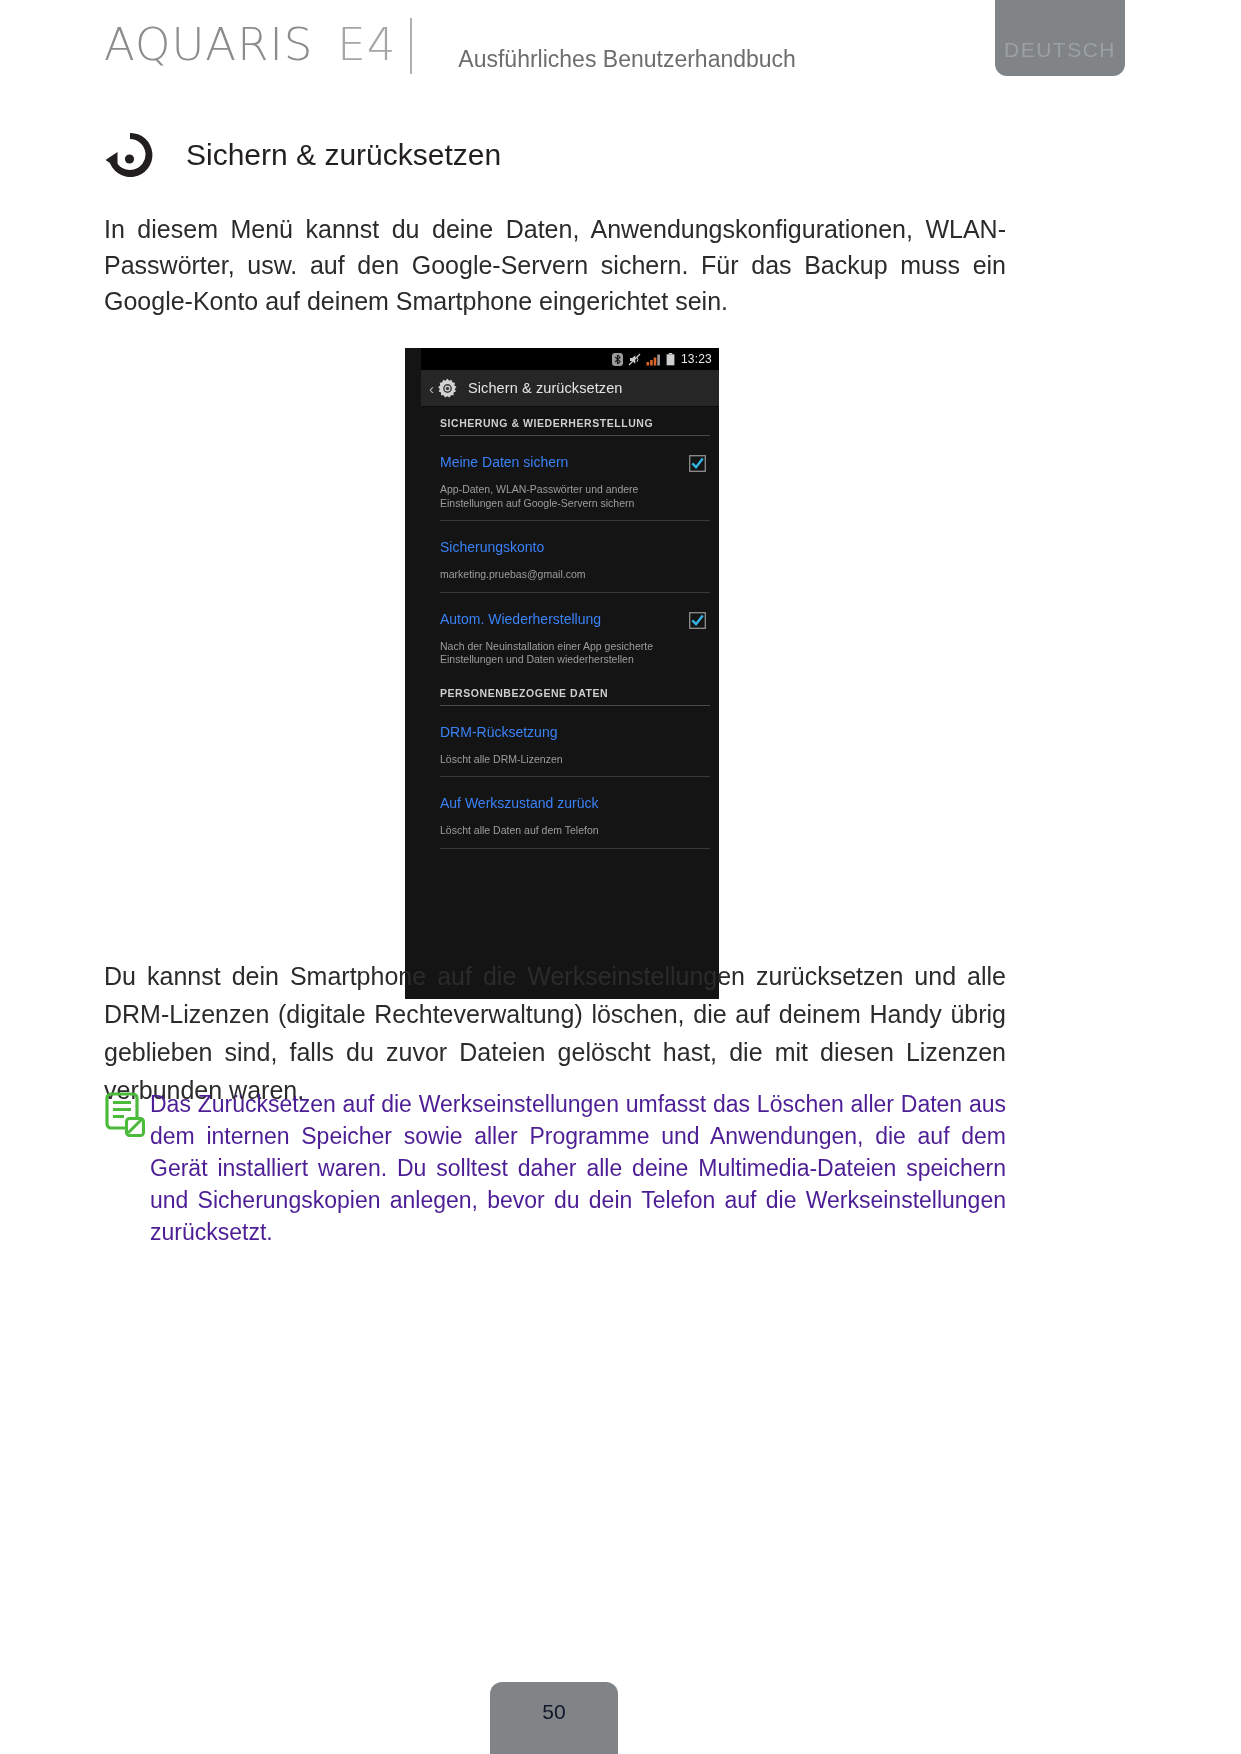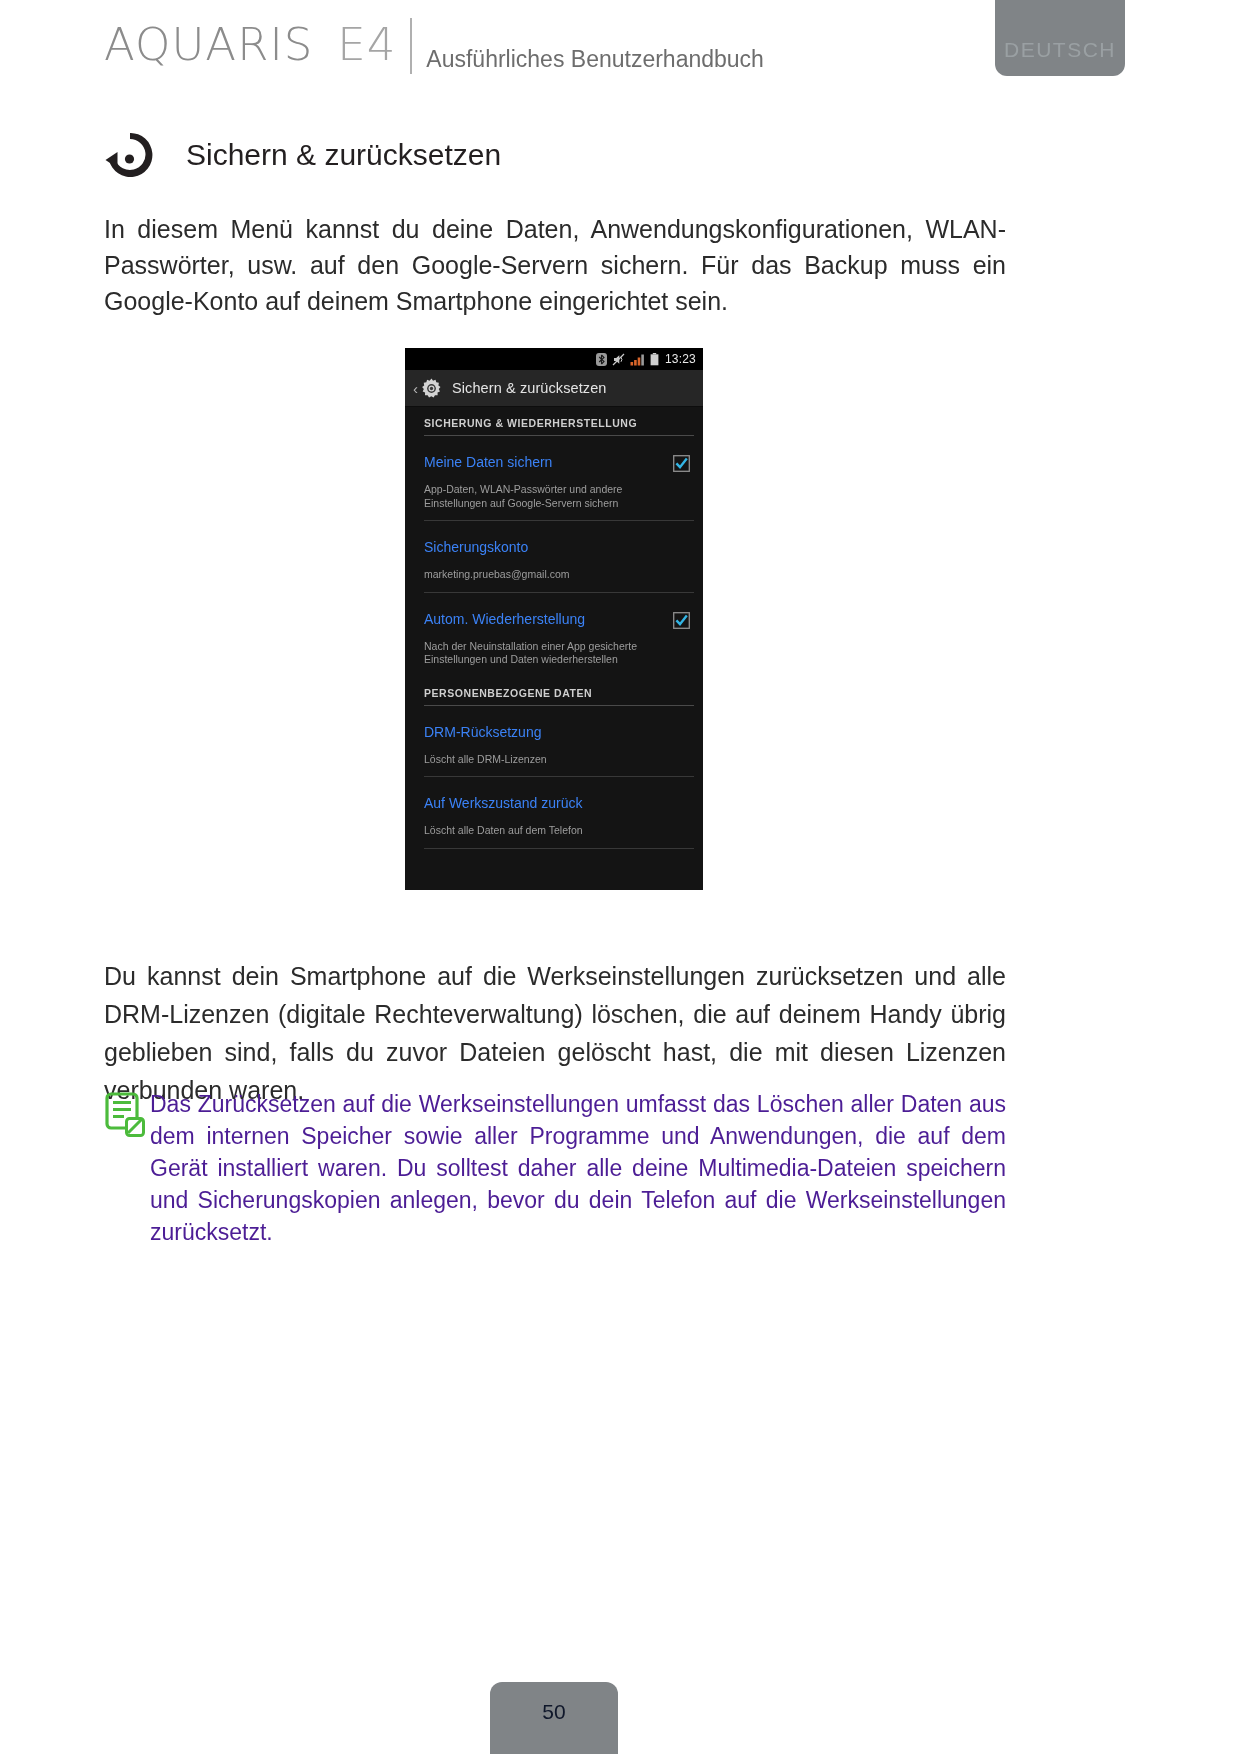--- a/index.html
+++ b/index.html
@@ -50,20 +50,21 @@
     white-space: nowrap;
   }
   .brand-divider {
     width: 2px;
     background: #b0b0b0;
     height: 56px;
     margin: 4px 14px 0 14px;
   }
   .header-titles {
     padding-top: 4px;
+    margin-left: 32px;
   }
   .header-title-main {
     font-size: 23px;
     color: #6d6d6d;
     line-height: 30px;
     white-space: nowrap;
   }
   .header-title-sub {
     font-size: 22px;
     color: #a8a8a8;
@@ -133,23 +134,24 @@
     color: #2b2b2b;
     text-align: justify;
   }
 
   
   .phone-shot {
     position: absolute;
     left: 405px;
     top: 348px;
     width: 298px;
-    height: 542px;
+    height: 651px;
     background: #141414;
     overflow: hidden;
+    padding-left: 16px;
   }
   .status-bar {
     height: 22px;
     background: #000000;
     display: flex;
     align-items: center;
     justify-content: flex-end;
     padding-right: 7px;
     gap: 5px;
   }

